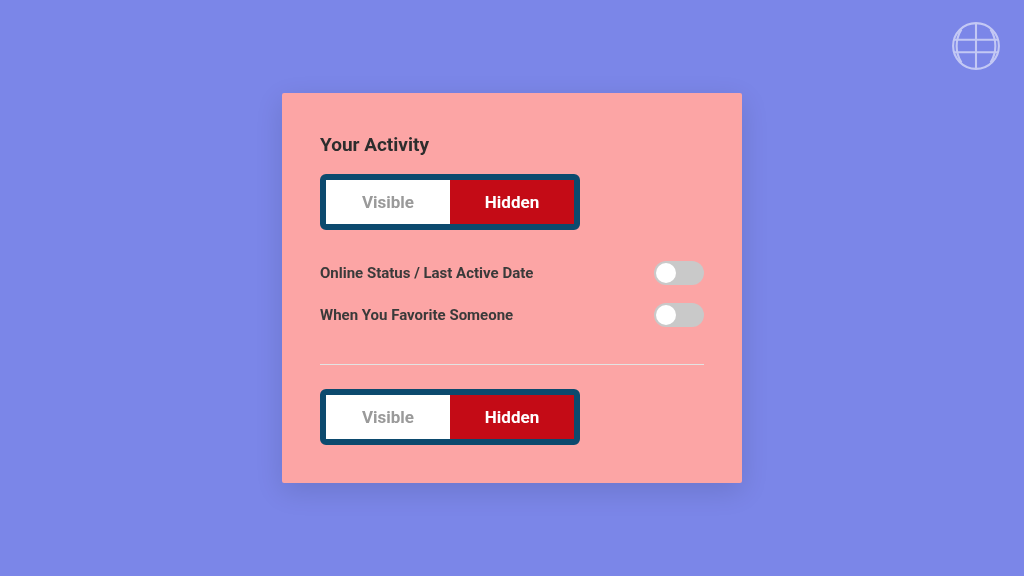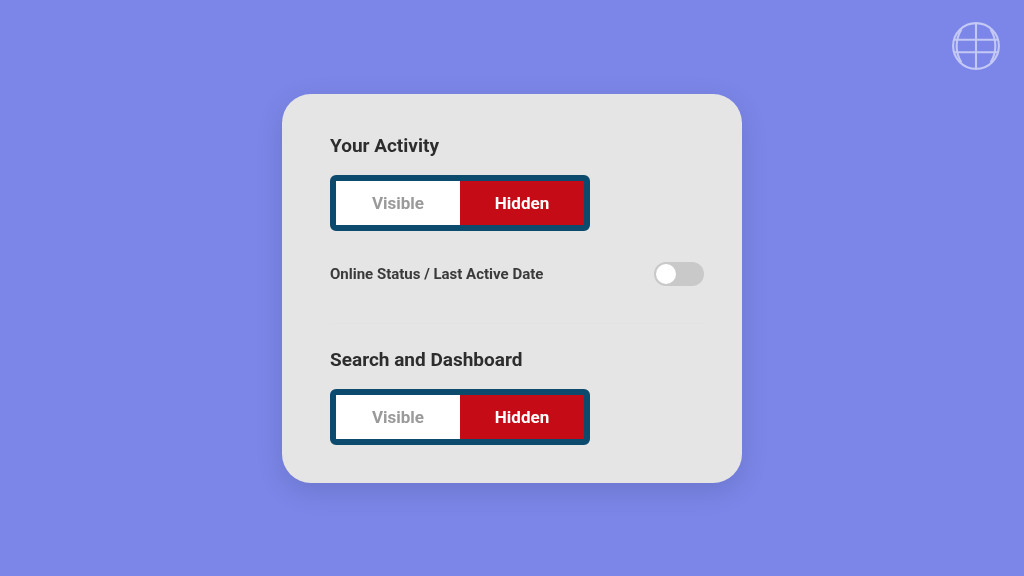--- a/index.html
+++ b/index.html
@@ -7,23 +7,23 @@
   body {
     background: #7b86e8;
     font-family: -apple-system, BlinkMacSystemFont, "Segoe UI", Roboto, "Helvetica Neue", Arial, sans-serif;
     display: flex;
     align-items: center;
     justify-content: center;
     position: relative;
   }
   .card {
     width: 460px;
-    background: #e5e5e5;
-    border-radius: 29px;
-    padding: 40px 38px 38px 48px;
+    background: #fca5a5;
+    border-radius: 2px;
+    padding: 40px 38px 38px 38px;
     box-shadow: 0 8px 28px rgba(0,0,0,0.12);
   }
   .section-title {
     font-size: 19px;
     font-weight: 700;
     color: #2d2d2d;
     margin-bottom: 18px;
   }
   .seg {
     display: inline-flex;
@@ -112,27 +112,30 @@
     <div class="seg">
       <div class="seg-opt inactive">Visible</div>
       <div class="seg-opt active">Hidden</div>
     </div>
 
     <div class="opts">
       <div class="opt-row">
         <span class="opt-label">Online Status / Last Active Date</span>
         <span class="toggle"></span>
       </div>
+      <div class="opt-row">
+        <span class="opt-label">When You Favorite Someone</span>
+        <span class="toggle"></span>
+      </div>
     </div>
   </div>
 
   <hr class="divider">
 
   <div>
-    <h2 class="section-title">Search and Dashboard</h2>
 
     <div class="seg">
       <div class="seg-opt inactive">Visible</div>
       <div class="seg-opt active">Hidden</div>
     </div>
   </div>
 
 </div>
 
 </body></html>

